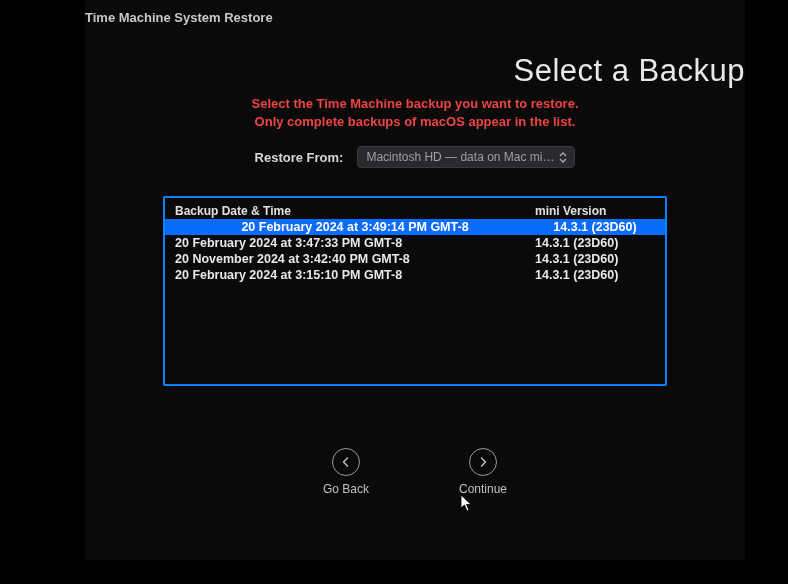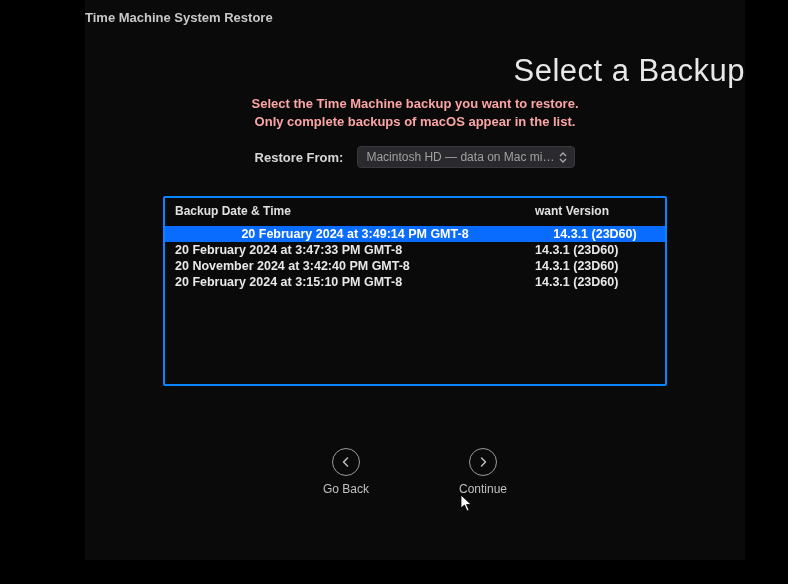--- a/index.html
+++ b/index.html
@@ -35,21 +35,21 @@
       text-align: right;
       font-size: 31px;
       font-weight: 400;
       color: #e8e8e8;
       letter-spacing: 0.5px;
     }
     .subtext {
       text-align: center;
       font-size: 13px;
       font-weight: 600;
-      color: #fca5a5;
+      color: #ef4444;
       margin-top: 6px;
       line-height: 1.35;
     }
     .restore-row {
       display: flex;
       justify-content: center;
       align-items: center;
       gap: 14px;
       margin-top: 16px;
     }
@@ -90,21 +90,21 @@
     .list-frame {
       margin: 28px 78px 0 78px;
       border: 2px solid #0a84ff;
       border-radius: 2px;
       background: #0a0a0a;
       height: 190px;
       overflow: hidden;
     }
     .list-header {
       display: flex;
-      padding: 6px 10px 8px 10px;
+      padding: 6px 10px 1px 10px;
       font-size: 12px;
       font-weight: 700;
       color: #e0e0e0;
     }
     .col-date { flex: 1; }
     .col-ver { width: 120px; }
     .list-row {
       display: flex;
       padding: 1px 10px;
       font-size: 12.5px;
@@ -174,21 +174,21 @@
         <svg width="8" height="5" viewBox="0 0 8 5">
             <path d="M1 1 L4 4 L7 1" stroke="#aaa" stroke-width="1.3" fill="none"></path>
           </svg>
       </span>
     </div>
   </div>
 
   <div class="list-frame">
     <div class="list-header">
       <div class="col-date">Backup Date &amp; Time</div>
-      <div class="col-ver">want Version</div>
+      <div class="col-ver">mini Version</div>
     </div>
     <div id="rows">
         <div class="list-row selected">
           <div class="col-date">20 February 2024 at 3:49:14 PM GMT-8</div>
           <div class="col-ver">14.3.1 (23D60)</div>
         </div>
         <div class="list-row">
           <div class="col-date">20 February 2024 at 3:47:33 PM GMT-8</div>
           <div class="col-ver">14.3.1 (23D60)</div>
         </div>

